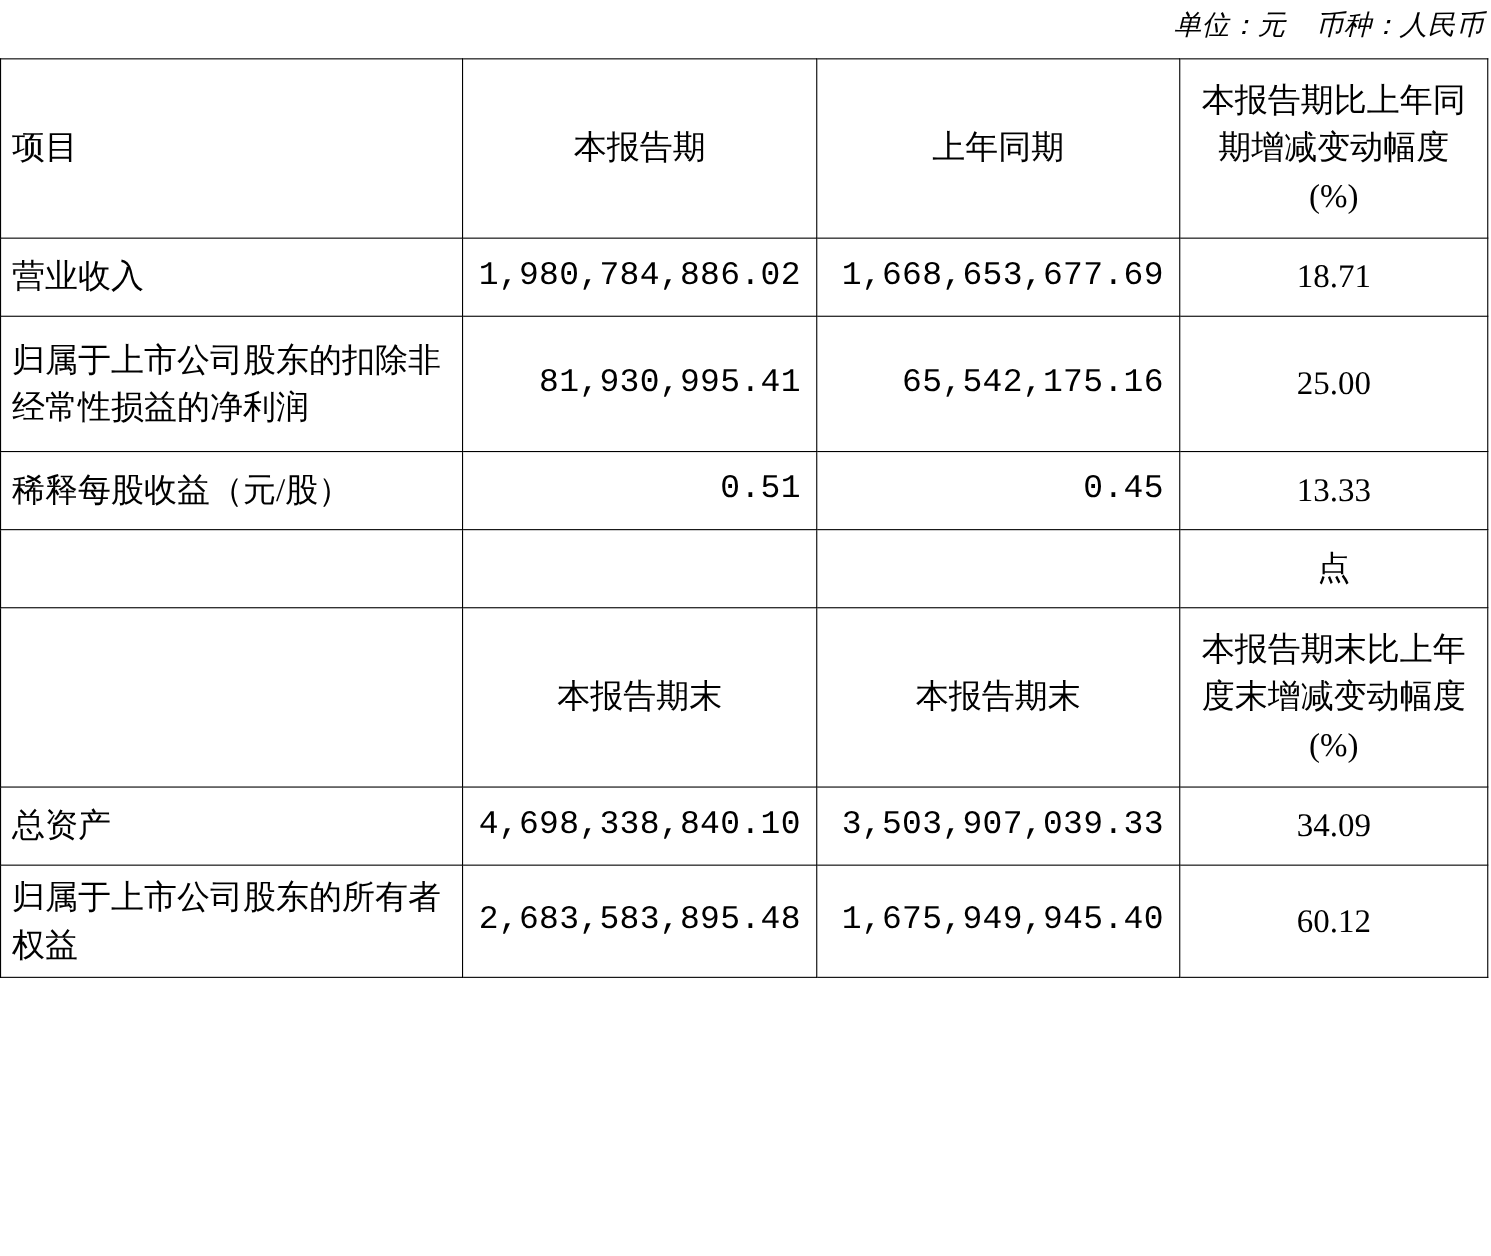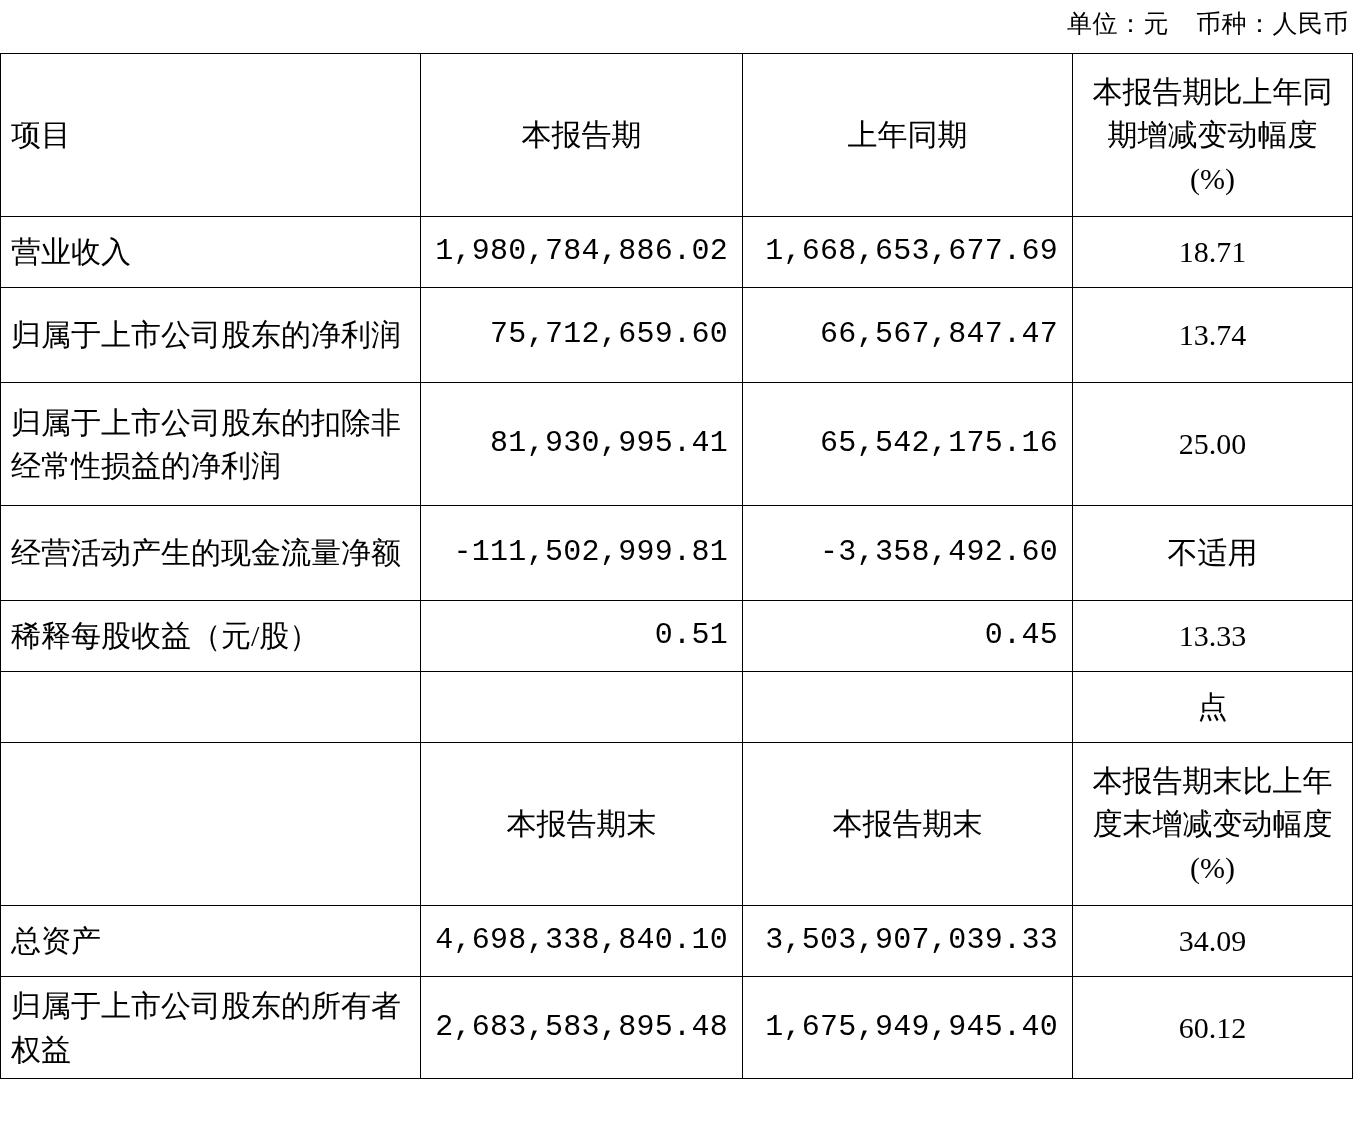--- a/index.html
+++ b/index.html
@@ -19,20 +19,21 @@
     padding: 0;
     position: relative;
   }
   .unit-line {
     text-align: right;
     font-size: 25px;
     line-height: 1.4;
     padding: 6px 6px 12px 0;
     letter-spacing: 0.5px;
     white-space: pre;
+    font-style: italic;
   }
   table.fin {
     border-collapse: collapse;
     width: 1352px;
     margin: 0;
     table-layout: fixed;
   }
   table.fin td {
     border: 1px solid #000000;
     font-size: 30px;
@@ -100,40 +101,28 @@
         </td>
       </tr>
 
       <tr class="row-normal">
         <td class="cell-item">营业收入</td>
         <td class="cell-num num-sp">1,980,784,886.02</td>
         <td class="cell-num num-sp">1,668,653,677.69</td>
         <td class="cell-ctr">18.71</td>
       </tr>
 
-      <tr class="row-tall">
-        <td class="cell-item">归属于上市公司股东的净利润</td>
-        <td class="cell-num num-sp">75,712,659.60</td>
-        <td class="cell-num num-sp">66,567,847.47</td>
-        <td class="cell-ctr">13.74</td>
-      </tr>
 
       <tr class="row-xtall">
         <td class="cell-item">归属于上市公司股东的扣除非经常性损益的净利润</td>
         <td class="cell-num num-sp">81,930,995.41</td>
         <td class="cell-num num-sp">65,542,175.16</td>
         <td class="cell-ctr">25.00</td>
       </tr>
 
-      <tr class="row-tall">
-        <td class="cell-item">经营活动产生的现金流量净额</td>
-        <td class="cell-num num-sp">-111,502,999.81</td>
-        <td class="cell-num num-sp">-3,358,492.60</td>
-        <td class="cell-ctr">不适用</td>
-      </tr>
 
 
       <tr class="row-normal">
         <td class="cell-item">稀释每股收益（元/股）</td>
         <td class="cell-num num-sp">0.51</td>
         <td class="cell-num num-sp">0.45</td>
         <td class="cell-ctr">13.33</td>
       </tr>
 
 

